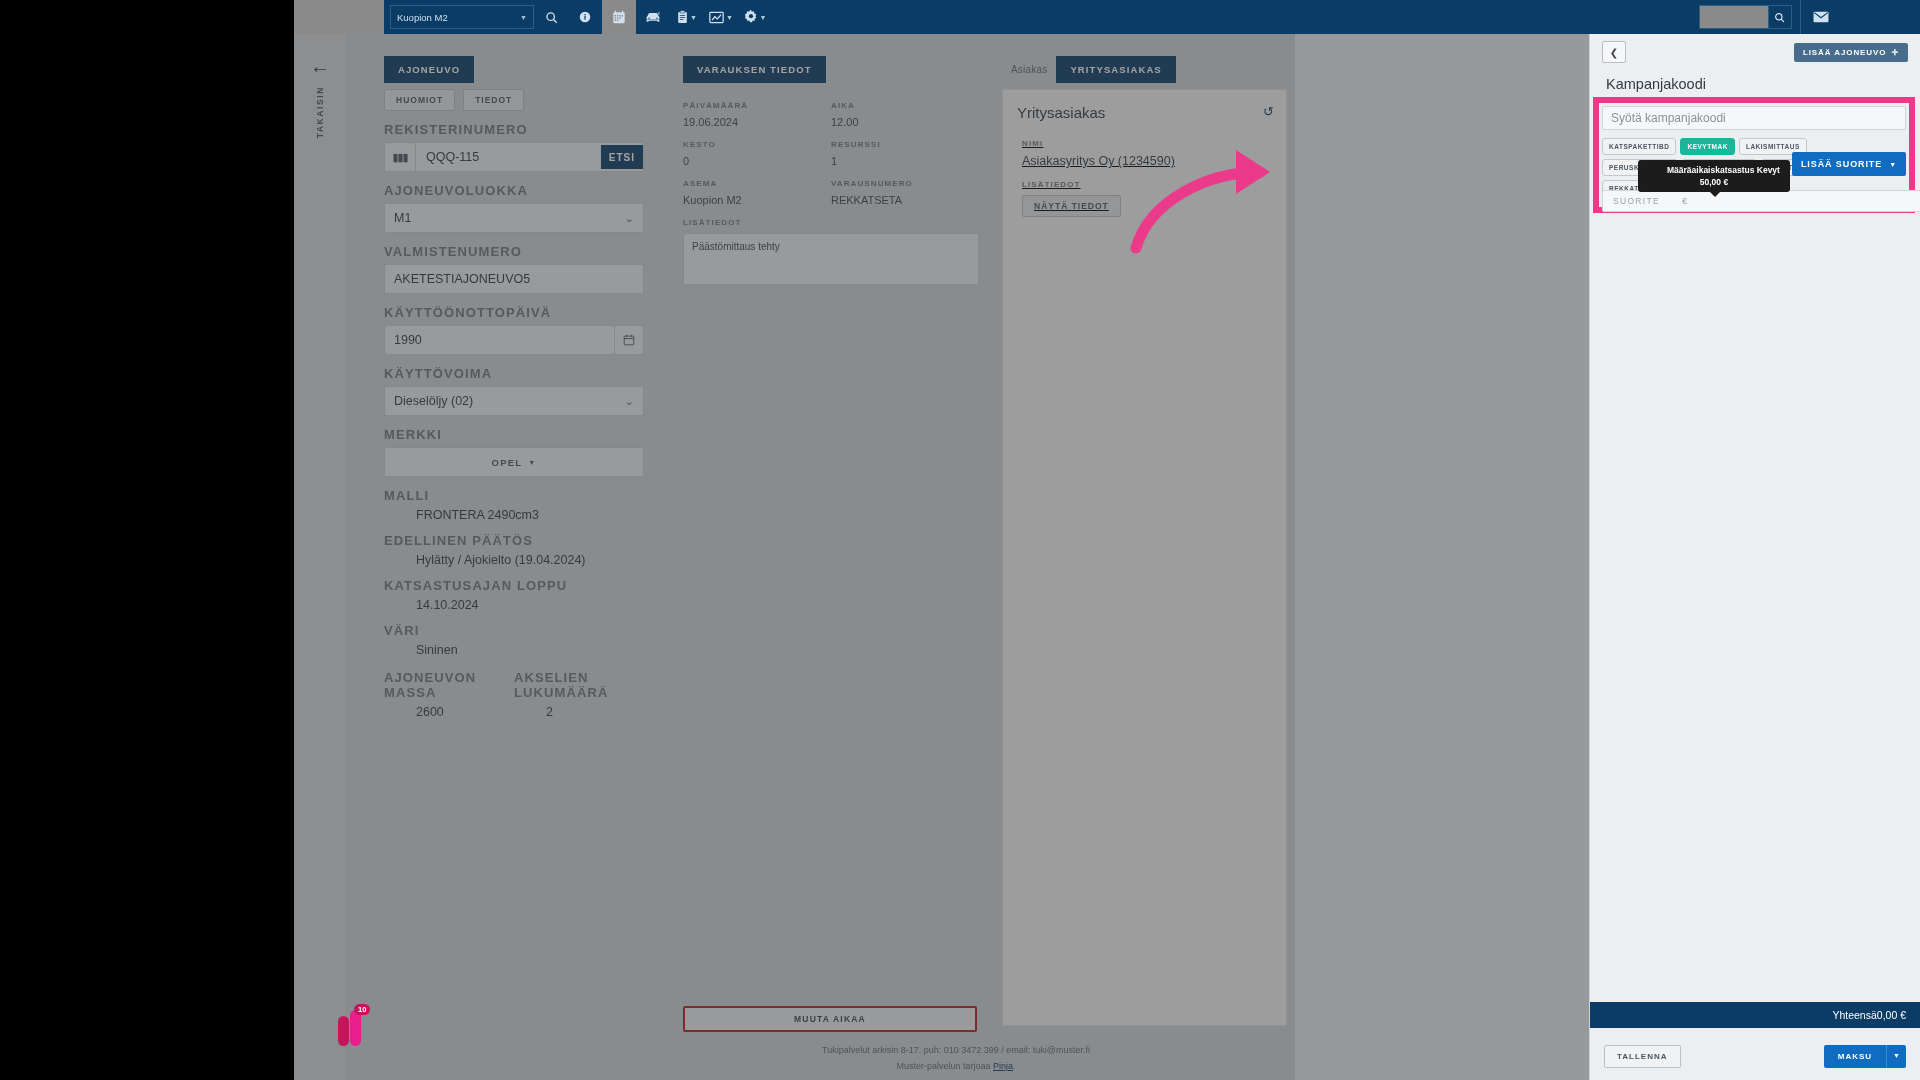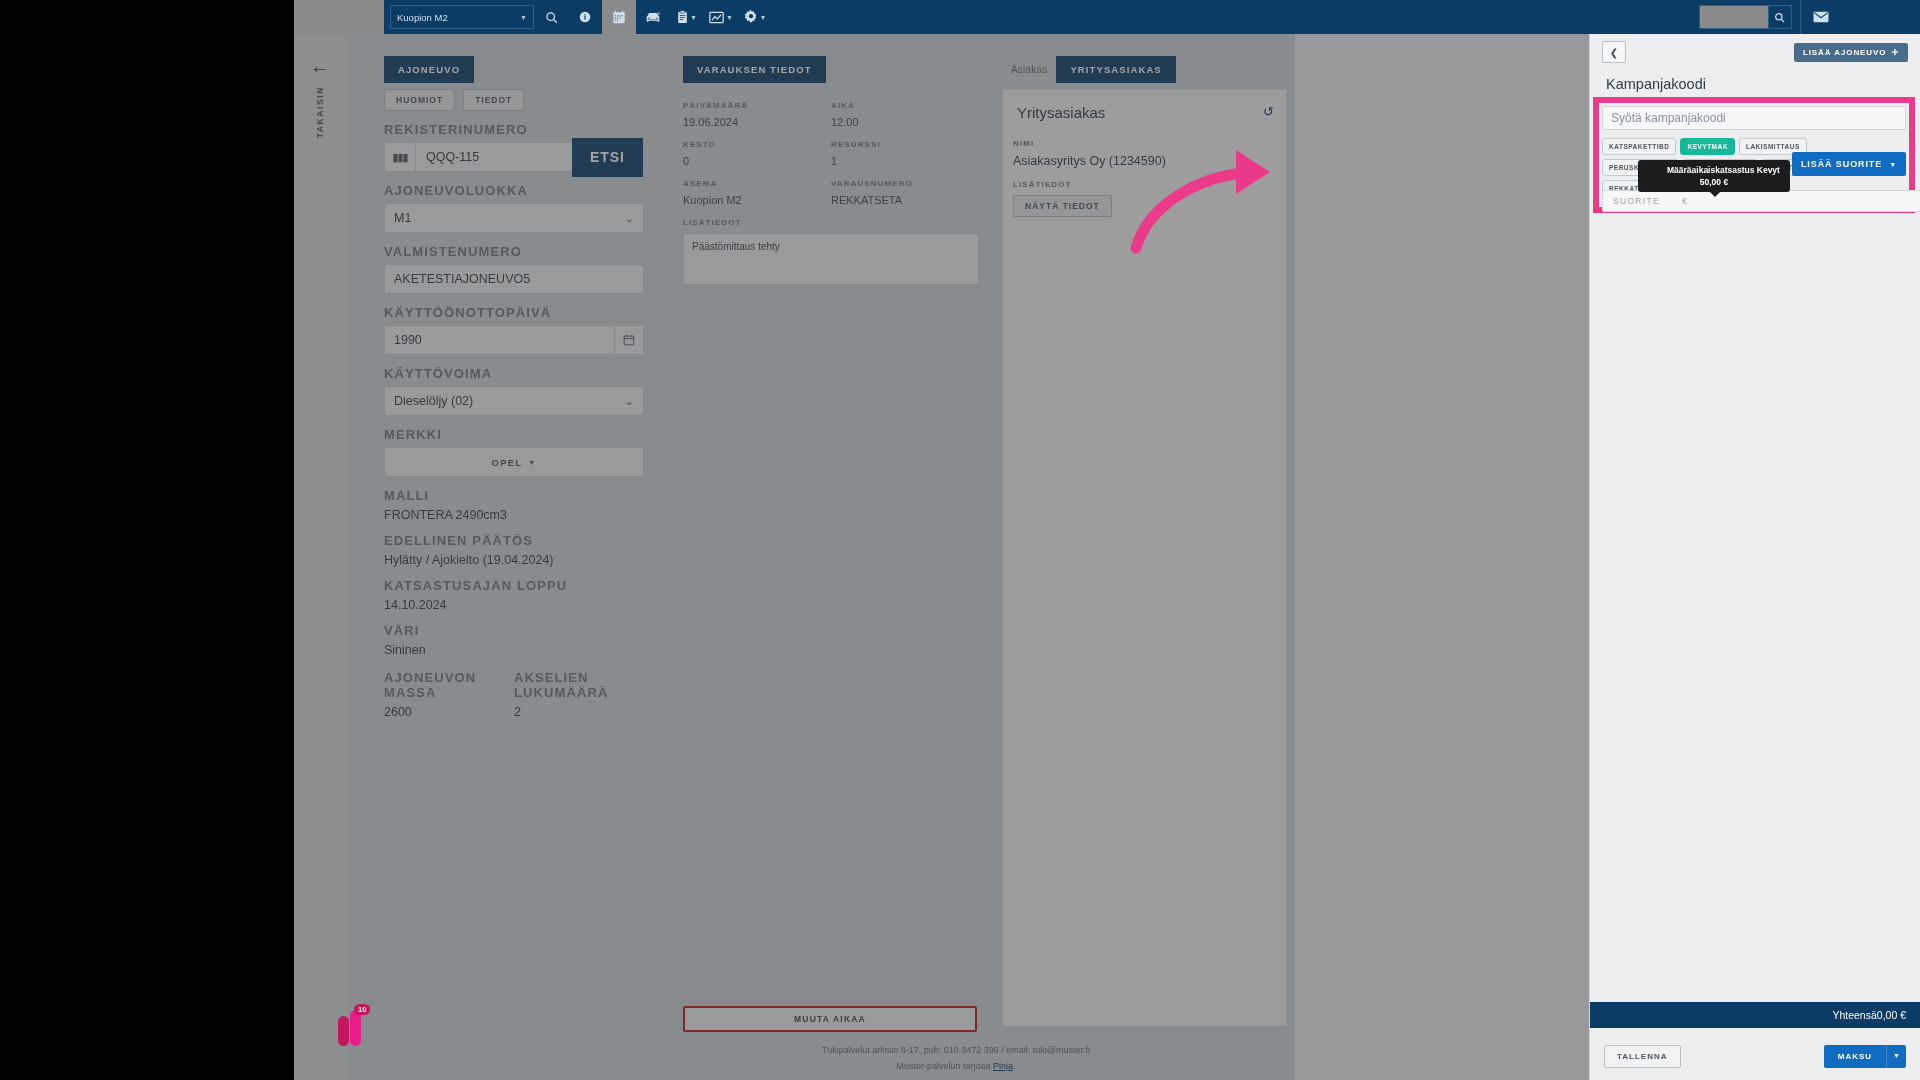--- a/index.html
+++ b/index.html
@@ -39,26 +39,26 @@
 
   .card{background:#f3f4f6;border:1px solid #dcdfe3;}
 
   
   .col1{position:absolute;left:52px;top:0;width:326px;height:1046px;background:#cfd3d7;}
   .col1 .cap{position:absolute;left:38px;top:22px;}
   .col1 .body{position:absolute;left:38px;top:55px;width:260px;}
   .pillrow{display:flex;gap:8px;margin-bottom:10px;}
   .pill{border:1px solid #b9bfc5;background:#e3e6e9;color:#4a5560;font-size:8.5px;font-weight:bold;letter-spacing:1px;padding:5px 11px;border-radius:2px;}
   .flabel{font-size:13px;font-weight:bold;letter-spacing:1.1px;color:#6c757d;margin:11px 0 5px;}
-  .fstatic{font-size:12.5px;color:#2f3b45;margin-bottom:2px;}
+  .fstatic{font-size:12.5px;color:#2f3b45;margin-bottom:2px;margin-left:32px;}
   .finput{height:28px;border:1px solid #c7ccd1;background:#eceef0;display:flex;align-items:center;font-size:12.5px;color:#2f3b45;padding:0 9px;border-radius:2px;}
   .finput.grp{padding:0;}
   .bar-ico{width:30px;height:28px;border-right:1px solid #c7ccd1;display:flex;align-items:center;justify-content:center;color:#4a5560;letter-spacing:-1px;font-size:11px;}
   .grp-val{flex:1;padding:0 10px;}
-  .blue-act{background:#0b3c66;color:#fff;font-size:14px;font-weight:bold;letter-spacing:1px;height:39px;display:flex;align-items:center;padding:0 18px;}
+  .blue-act{background:#0b3c66;color:#fff;font-size:10px;font-weight:bold;letter-spacing:1px;height:24px;display:flex;align-items:center;padding:0 8px;}
   .sel-caret{margin-left:auto;color:#5d6870;font-size:11px;}
   .cal-btn{width:28px;height:28px;border:1px solid #c7ccd1;background:#eceef0;display:flex;align-items:center;justify-content:center;color:#4a5560;margin-left:-1px;}
   .drop-ctr{justify-content:center;font-size:9.5px;font-weight:bold;letter-spacing:1.2px;color:#4a5560;gap:6px;}
   .two{display:flex;gap:0;}
   .two>div{flex:1;}
 
   
   .col2{position:absolute;left:378px;top:0;width:320px;height:1046px;background:#cfd3d7;}
   .col2 .cap{position:absolute;left:11px;top:22px;}
   .col2 .body{position:absolute;left:11px;top:55px;width:296px;}
@@ -341,21 +341,21 @@
       </div>
 
       <div class="col3">
         <div class="tabs">
           <span class="tabcap plain">Asiakas</span>
           <span class="tabcap">YRITYSASIAKAS</span>
         </div>
         <div class="panel card">
           <div class="cust-h">Yritysasiakas</div>
           <div class="refresh">↺</div>
-          <div style="padding:0 10px;">
+          <div style="padding:0 19px;text-decoration:underline;">
             <div class="kv-l">NIMI</div>
             <div style="font-size:12.5px;color:#2f3b45;">Asiakasyritys Oy (1234590)</div>
             <div class="kv-l">LISÄTIEDOT</div>
             <span class="pill">NÄYTÄ TIEDOT</span>
           </div>
         </div>
       </div>
 
       <div class="dimmer"></div>
 

